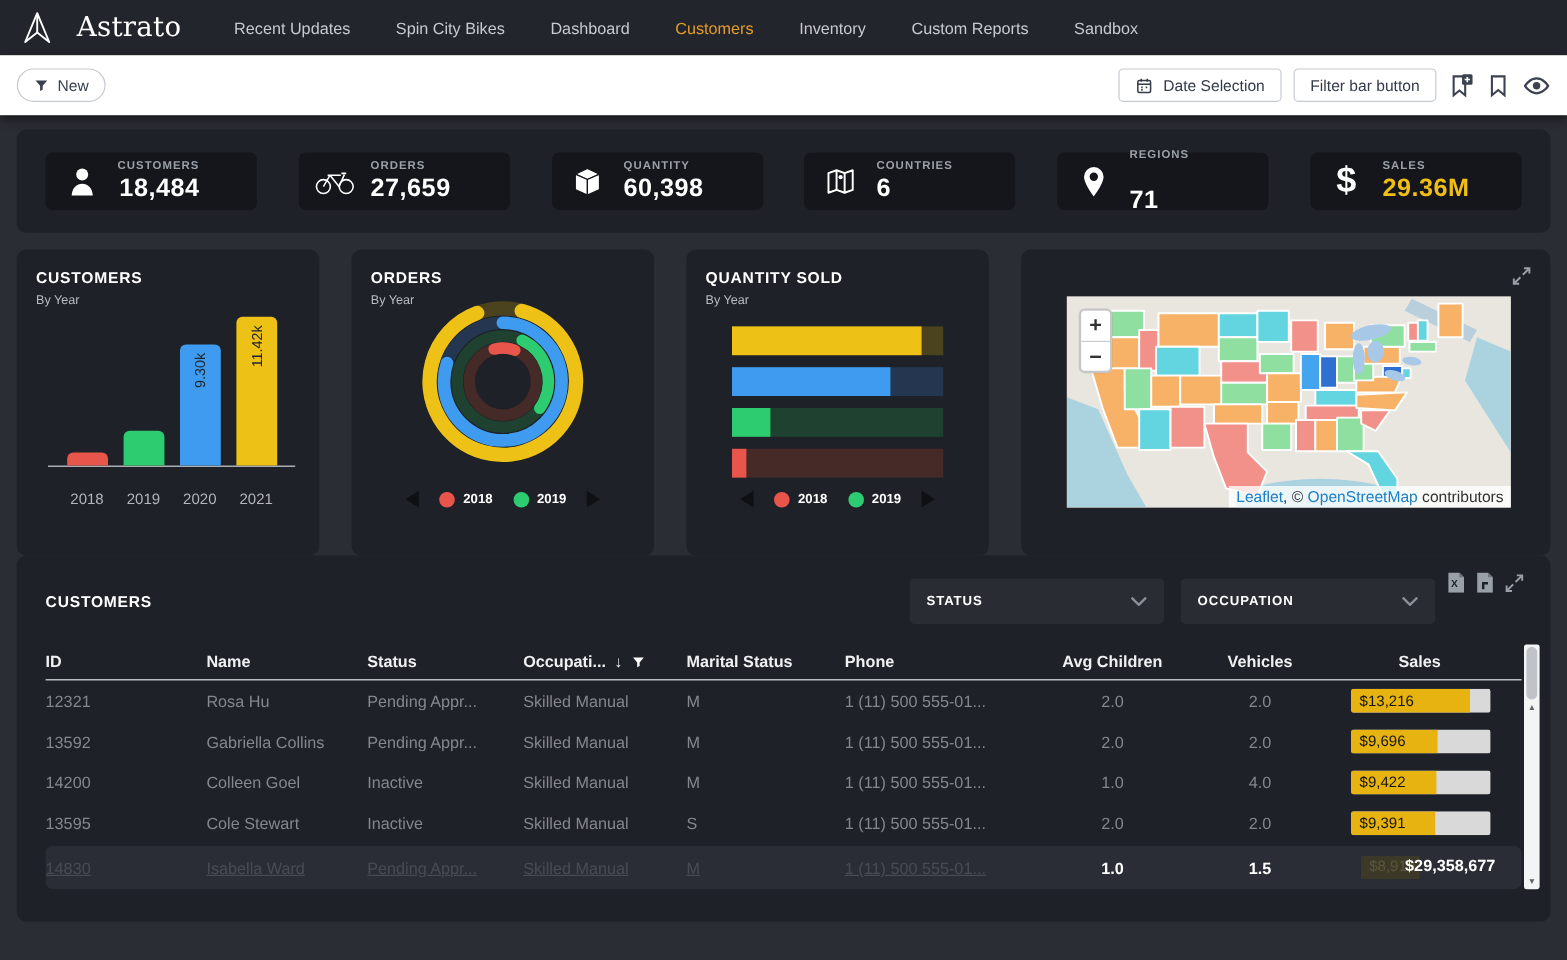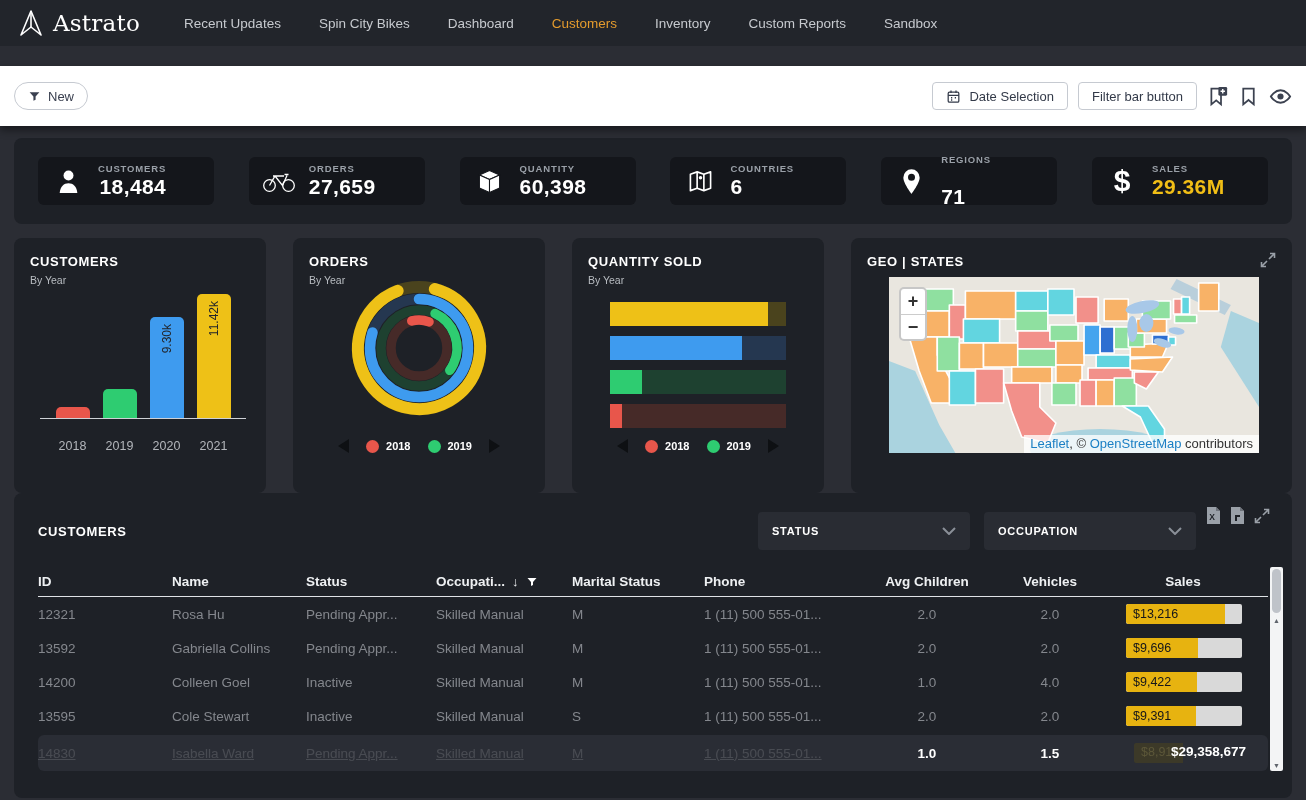--- a/index.html
+++ b/index.html
@@ -1,29 +1,29 @@
 <!DOCTYPE html>
 <html><head>
 <meta charset="utf-8">
 <style>
   * { box-sizing: border-box; margin: 0; padding: 0; }
   html,body { width:1306px; height:800px; overflow:hidden;
     background:#2b2d34; font-family:"Liberation Sans", sans-serif; }
 
   
   .topnav { height:46px; background:#22252b; display:flex; align-items:center; padding:0 18px; }
-  .brand { display:flex; align-items:center; gap:9px; color:#fff; }
+  .brand { display:flex; align-items:center; gap:20px; color:#fff; }
   .brand-name { font-family:"DejaVu Serif", serif; font-size:23px; letter-spacing:.01em; }
   .nav-items { display:flex; margin-left:44px; gap:38px; }
   .nav-item { color:#c7cacf; font-size:13.5px; cursor:pointer; white-space:nowrap; }
   .nav-item.active { color:#e49b2d; }
 
   
-  .toolbar { height:60px; background:#ffffff; display:flex; align-items:center;
-    padding:0 14px; position:relative; z-index:5; box-shadow:0 4px 8px rgba(0,0,0,.45);margin-top:20px; }
+  .toolbar { height:50px; background:#ffffff; display:flex; align-items:center;
+    padding:0 14px; position:relative; z-index:5; box-shadow:0 4px 8px rgba(0,0,0,.45); }
   .pill { border:1px solid #c6cad1; border-radius:15px; height:28px; padding:0 13px;
     display:flex; align-items:center; gap:7px; color:#3a4050; font-size:13px; background:#fff; cursor:pointer; }
   .toolbar-right { margin-left:auto; display:flex; gap:10px; align-items:center; }
   .tb-btn { border:1px solid #c6cad1; border-radius:4px; height:28px; padding:0 13px;
     display:flex; align-items:center; gap:8px; font-size:13px; color:#333a49; background:#fff; cursor:pointer; white-space:nowrap; }
   .tb-ico { display:flex; color:#3c4250; cursor:pointer; }
 
   
   .panel { background:#1e2127; border-radius:8px; }
   .panel-title { color:#fff; font-size:13px; font-weight:bold; letter-spacing:.05em; }
@@ -340,21 +340,20 @@
         </span>
         <span class="legend-item">
           <span class="dot" style="background: rgb(46, 204, 113);"></span>
           <span>2019</span>
         </span>
         <span class="tri right"></span>
       </div>
   </div>
 
   <div class="panel geo-panel">
-    <div class="panel-title">GEO | STATES</div>
     <span class="expand-icon">
       <svg width="16" height="16" viewBox="0 0 16 16" fill="none" stroke="#9aa0a8" stroke-width="1.6">
         <path d="M10 1.5h4.5V6M14.5 1.5L9 7M6 14.5H1.5V10M1.5 14.5L7 9"></path>
       </svg>
     </span>
     <div class="map-wrap">
       <svg class="usmap" viewBox="0 0 368 176" preserveAspectRatio="none">
         <rect x="0" y="0" width="368" height="176" fill="#e9e6df"></rect>
         <polygon points="0,84 26,94 50,148 66,176 0,176" fill="#aad3df"></polygon>
         <ellipse cx="210" cy="172" rx="70" ry="20" fill="#aad3df"></ellipse>

